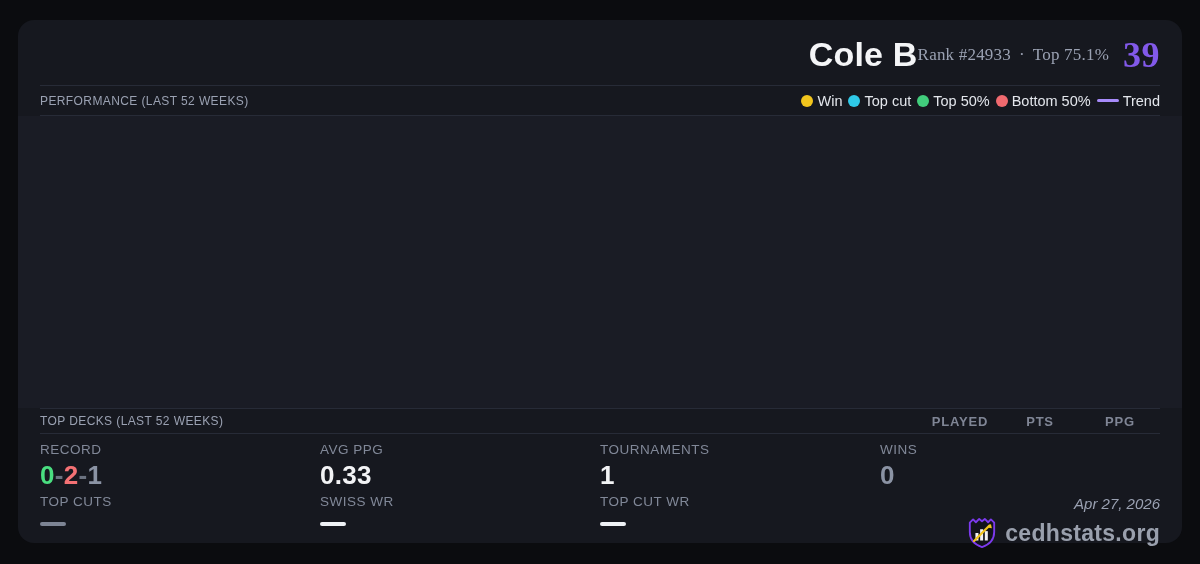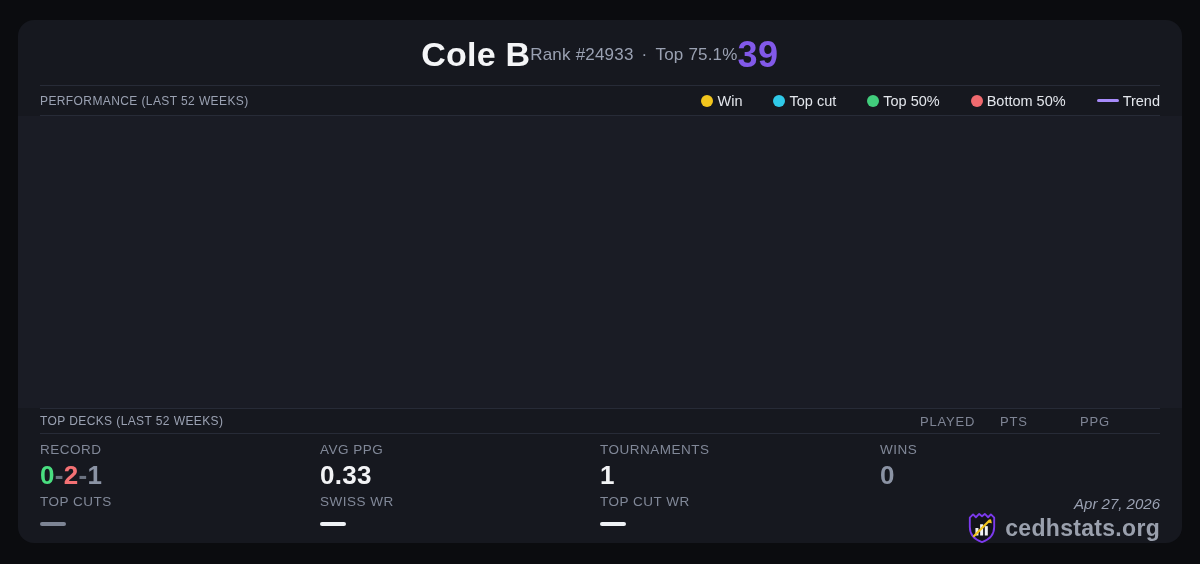--- a/index.html
+++ b/index.html
@@ -16,43 +16,43 @@
     background:#16181f;
     border-radius:16px;
     box-sizing:border-box;
     padding:0 22px;
     display:flex;flex-direction:column;
   }
   .divider{height:1px;background:#272b37;flex:none;}
   
   .hdr{
     height:65px;flex:none;
-    display:flex;align-items:center;justify-content:center;
+    display:flex;align-items:center;justify-content:flex-end;
     padding-top:4px;box-sizing:border-box;
   }
   .title{
     font-size:34px;font-weight:700;color:#f4f5f7;letter-spacing:0.2px;
   }
-  .hdr-right{display:flex;align-items:center;}
+  .hdr-right{display:flex;align-items:center;gap:14px;font-family:Liberation Serif, serif;}
   .rank-line{
     font-size:17px;color:#9aa1b2;font-weight:500;letter-spacing:0.2px;
     display:flex;align-items:center;gap:8px;
   }
   .score{
     font-size:36px;font-weight:700;color:#8259e9;letter-spacing:0.5px;
   }
   
   .perf-hdr{
     height:29px;flex:none;
     display:flex;align-items:center;justify-content:space-between;
   }
   .section-title{
     font-size:12px;color:#9aa1b2;letter-spacing:0.4px;font-weight:400;
   }
-  .legend{display:flex;align-items:center;gap:31px;}
+  .legend{display:flex;align-items:center;gap:6px;}
   .legend-item{display:flex;align-items:center;gap:4px;}
   .legend-label{font-size:14.5px;color:#e3e6ec;}
   .dot{width:12px;height:12px;border-radius:50%;flex:none;}
   .dot-win{background:#f2c51d;}
   .dot-topcut{background:#2fc9e8;}
   .dot-top50{background:#41cd7c;}
   .dot-bottom50{background:#f06a6f;}
   .trend-line{width:22px;height:3px;border-radius:2px;background:#a78bfa;flex:none;}
   
   .chart{
@@ -61,22 +61,22 @@
     margin:0 -22px;
     padding:0 22px;
   }
   
   .decks-hdr{
     height:24px;flex:none;
     display:flex;align-items:center;justify-content:space-between;
   }
   .deck-cols{display:flex;}
   .deck-col{
-    width:80px;text-align:left;
-    font-size:13px;color:#7f8595;letter-spacing:0.8px;font-weight:400;
+    width:80px;text-align:center;
+    font-size:13px;color:#7f8595;letter-spacing:0.8px;font-weight:700;
   }
   
   .stats{
     flex:none;height:109px;
     display:grid;
     grid-template-columns:280px 280px 280px 1fr;
     grid-template-rows:52px 1fr;
     padding-top:8px;box-sizing:border-box;
   }
   .stat-label{
@@ -92,21 +92,21 @@
   .val-sep{color:#6b7280;}
   .dash{
     width:26px;height:4px;border-radius:2px;margin-top:13px;
   }
   .dash-gray{background:#7d8494;}
   .dash-white{background:#eef1f5;}
   .footer-cell{
     display:flex;flex-direction:column;align-items:flex-end;justify-content:flex-start;
   }
   .footer-date{font-size:15px;color:#9aa1b2;margin-top:1px;font-style:italic;}
-  .brand-row{display:flex;align-items:center;gap:8px;}
+  .brand-row{display:flex;align-items:center;gap:8px;margin-top:5px;}
   .brand-name{font-size:23px;font-weight:700;color:#9aa0ad;letter-spacing:0.3px;}
 </style>
 </head>
 <body>
 
 <div class="card">
 
   <div class="hdr">
     <div class="title">Cole B</div>
     <div class="hdr-right">

